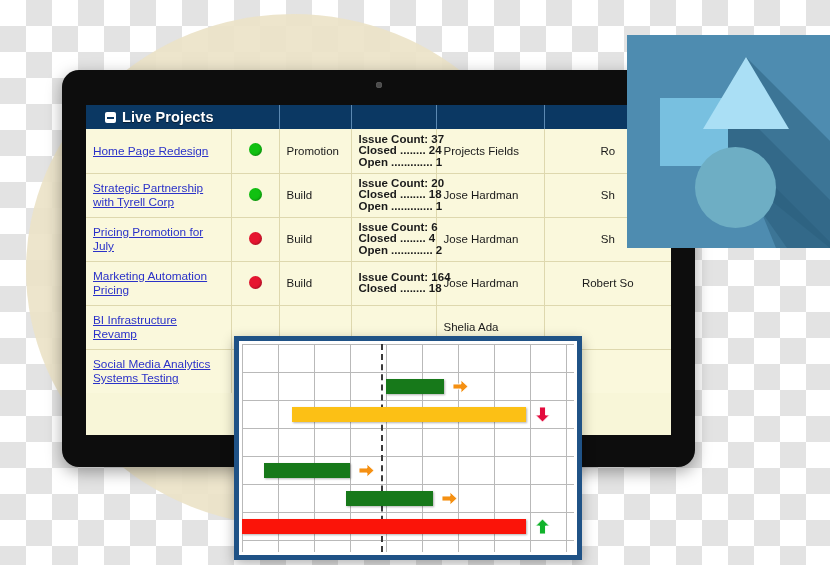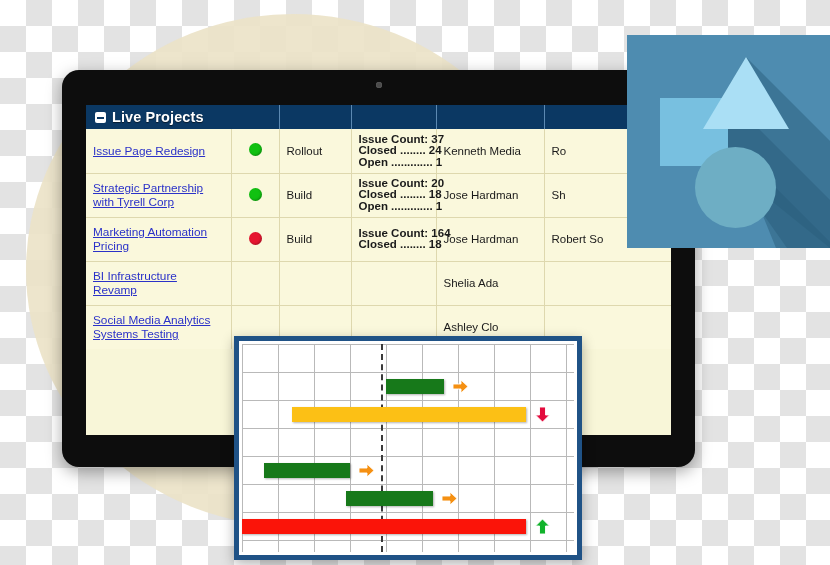--- a/index.html
+++ b/index.html
@@ -96,21 +96,21 @@
   tr.hdr th {
     border-right: 1px solid #5c89b2;
     padding: 0;
     margin: 0;
   }
   tr.hdr th:last-child { border-right: none; }
   .hdr-title {
     display: flex;
     align-items: center;
     gap: 6px;
-    padding-left: 9px;
+    padding-left: 19px;
     color: #ffffff;
     font-size: 14.5px;
     font-weight: bold;
     letter-spacing: 0.1px;
     text-align: left;
     text-shadow: 0 1px 1px rgba(0,0,0,0.55);
   }
   .collapse-box {
     width: 11px; height: 11px;
     background: #ffffff;
@@ -128,21 +128,21 @@
 
   tr.prow { background: #faf8dc; height: 44px; }
   tr.prow td {
     border-top: 1px solid #ded8ae;
     border-right: 1px solid #ded8ae;
     padding: 3px 7px;
     vertical-align: middle;
     color: #1a1a1a;
     font-size: 11.5px;
   }
-  tr.prow td:last-child { border-right: none; }
+  tr.prow td:last-child { border-right: none; text-align: center; }
   tr.prow:first-of-type td { border-top: none; }
 
   a.plink {
     color: #2b32c8;
     text-decoration: underline;
     font-size: 11.8px;
     line-height: 14px;
     display: block;
   }
 
@@ -265,42 +265,56 @@
             </th>
             <th></th>
             <th></th>
             <th></th>
             <th></th>
           </tr>
         </thead>
         <tbody id="tbody">
             <tr class="prow">
               <td>
-                <a class="plink" href="#">Issue Page Redesign</a>
+                <a class="plink" href="#">Home Page Redesign</a>
               </td>
               <td class="dotcell"><span class="dot" style="background: rgb(17, 193, 17);"></span></td>
-              <td>Rollout</td>
+              <td>Promotion</td>
               <td class="issues">
                 <span class="iss-line">Issue Count: 37</span>
                 <span class="iss-line">Closed ........ 24</span>
                 <span class="iss-line">Open ............. 1</span>
               </td>
-              <td>Kenneth Media</td>
+              <td>Projects Fields</td>
               <td>Ro</td>
             </tr>
             <tr class="prow">
               <td>
                 <a class="plink" href="#">Strategic Partnership with Tyrell Corp</a>
               </td>
               <td class="dotcell"><span class="dot" style="background: rgb(17, 193, 17);"></span></td>
               <td>Build</td>
               <td class="issues">
                 <span class="iss-line">Issue Count: 20</span>
                 <span class="iss-line">Closed ........ 18</span>
                 <span class="iss-line">Open ............. 1</span>
+              </td>
+              <td>Jose Hardman</td>
+              <td>Sh</td>
+            </tr>
+            <tr class="prow">
+              <td>
+                <a class="plink" href="#">Pricing Promotion for July</a>
+              </td>
+              <td class="dotcell"><span class="dot" style="background: rgb(230, 22, 48);"></span></td>
+              <td>Build</td>
+              <td class="issues">
+                <span class="iss-line">Issue Count: 6</span>
+                <span class="iss-line">Closed ........ 4</span>
+                <span class="iss-line">Open ............. 2</span>
               </td>
               <td>Jose Hardman</td>
               <td>Sh</td>
             </tr>
             <tr class="prow">
               <td>
                 <a class="plink" href="#">Marketing Automation Pricing</a>
               </td>
               <td class="dotcell"><span class="dot" style="background: rgb(230, 22, 48);"></span></td>
               <td>Build</td>

